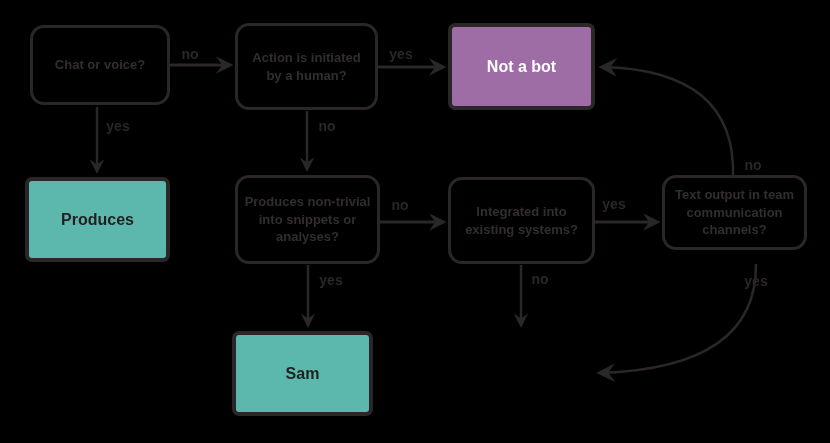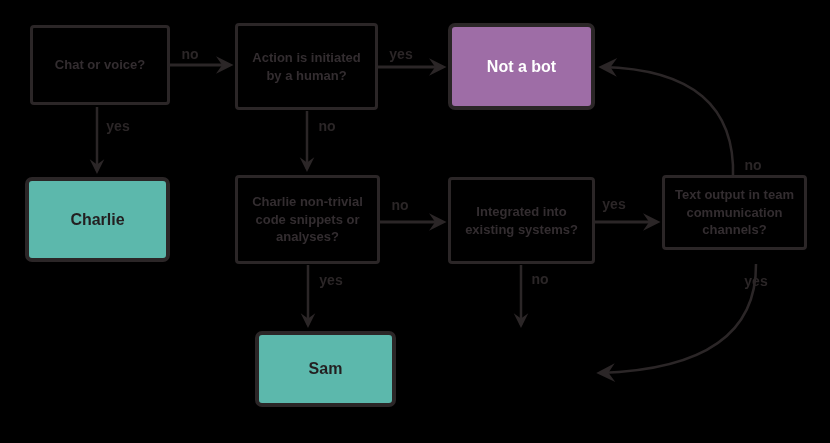--- a/index.html
+++ b/index.html
@@ -5,35 +5,35 @@
   :root {
     --bg:#000000; --line:#2b2627; --qtext:#332d30;
     --teal:#5cb8ac; --purple:#9e6da6; --ink:#231f20; --light:#ffffff;
   }
   * { box-sizing: border-box; margin: 0; padding: 0; }
   html,body { width:830px; height:443px; background:var(--bg); overflow:hidden;
     font-family:"Liberation Sans","DejaVu Sans",sans-serif; }
   .canvas { position:relative; width:830px; height:443px; background:var(--bg); }
 
   .node { position:absolute; display:flex; align-items:center; justify-content:center;
-    text-align:center; border-radius:4px; }
+    text-align:center; border-radius:14px; }
   .decision { border:3.5px solid var(--line); color:var(--qtext);
     font-size:13px; font-weight:600; line-height:1.38; padding:0 6px; background:var(--bg); }
   .terminal { border:4px solid var(--line); font-size:16px; font-weight:bold; border-radius:7px; }
   .teal   { background:var(--teal);   color:var(--ink); }
   .purple { background:var(--purple); color:var(--light); }
 
   #n-chat       { left:30px;  top:25px;  width:140px; height:80px; }
   #n-action     { left:235px; top:23px;  width:143px; height:87px;padding-left:6px; }
   #n-notabot    { left:448px; top:23px;  width:147px; height:87px; }
   #n-charlie    { left:25px;  top:177px; width:145px; height:85px; }
   #n-produces   { left:235px; top:175px; width:145px; height:89px; }
   #n-integrated { left:448px; top:177px; width:147px; height:87px; }
   #n-textout    { left:662px; top:175px; width:145px; height:75px; }
-  #n-sam        { left:255px; top:331px; width:141px; height:76px; }
+  #n-sam        { left:232px; top:331px; width:141px; height:85px; }
   #n-alex       { left:448px; top:331px; width:145px; height:86px; }
 
   svg.arrows { position:absolute; left:0; top:0; width:830px; height:443px; z-index:3; pointer-events:none; }
   .edge { stroke:var(--line); fill:none; }
   .head { fill:var(--line); }
 
   .edge-label { position:absolute; z-index:4; transform:translateX(-50%);
     color:var(--line); font-size:14px; font-weight:600; white-space:nowrap; }
   #l-chat-no     { left:190px; top:46px; }
   #l-chat-yes    { left:118px; top:118px; }
@@ -54,24 +54,24 @@
   <div class="node decision" id="n-chat">
     <span>Chat or voice?</span>
   </div>
   <div class="node decision" id="n-action">
     <span>Action is initiated by a human?</span>
   </div>
   <div class="node terminal purple" id="n-notabot">
     <span>Not a bot</span>
   </div>
   <div class="node terminal teal" id="n-charlie">
-    <span>Charlie</span>
+    <span>Produces</span>
   </div>
   <div class="node decision" id="n-produces">
-    <span>Charlie non-trivial code snippets or analyses?</span>
+    <span>Produces non-trivial into snippets or analyses?</span>
   </div>
   <div class="node decision" id="n-integrated">
     <span>Integrated into existing systems?</span>
   </div>
   <div class="node decision" id="n-textout">
     <span>Text output in team communication channels?</span>
   </div>
   <div class="node terminal teal" id="n-sam">
     <span>Sam</span>
   </div>

